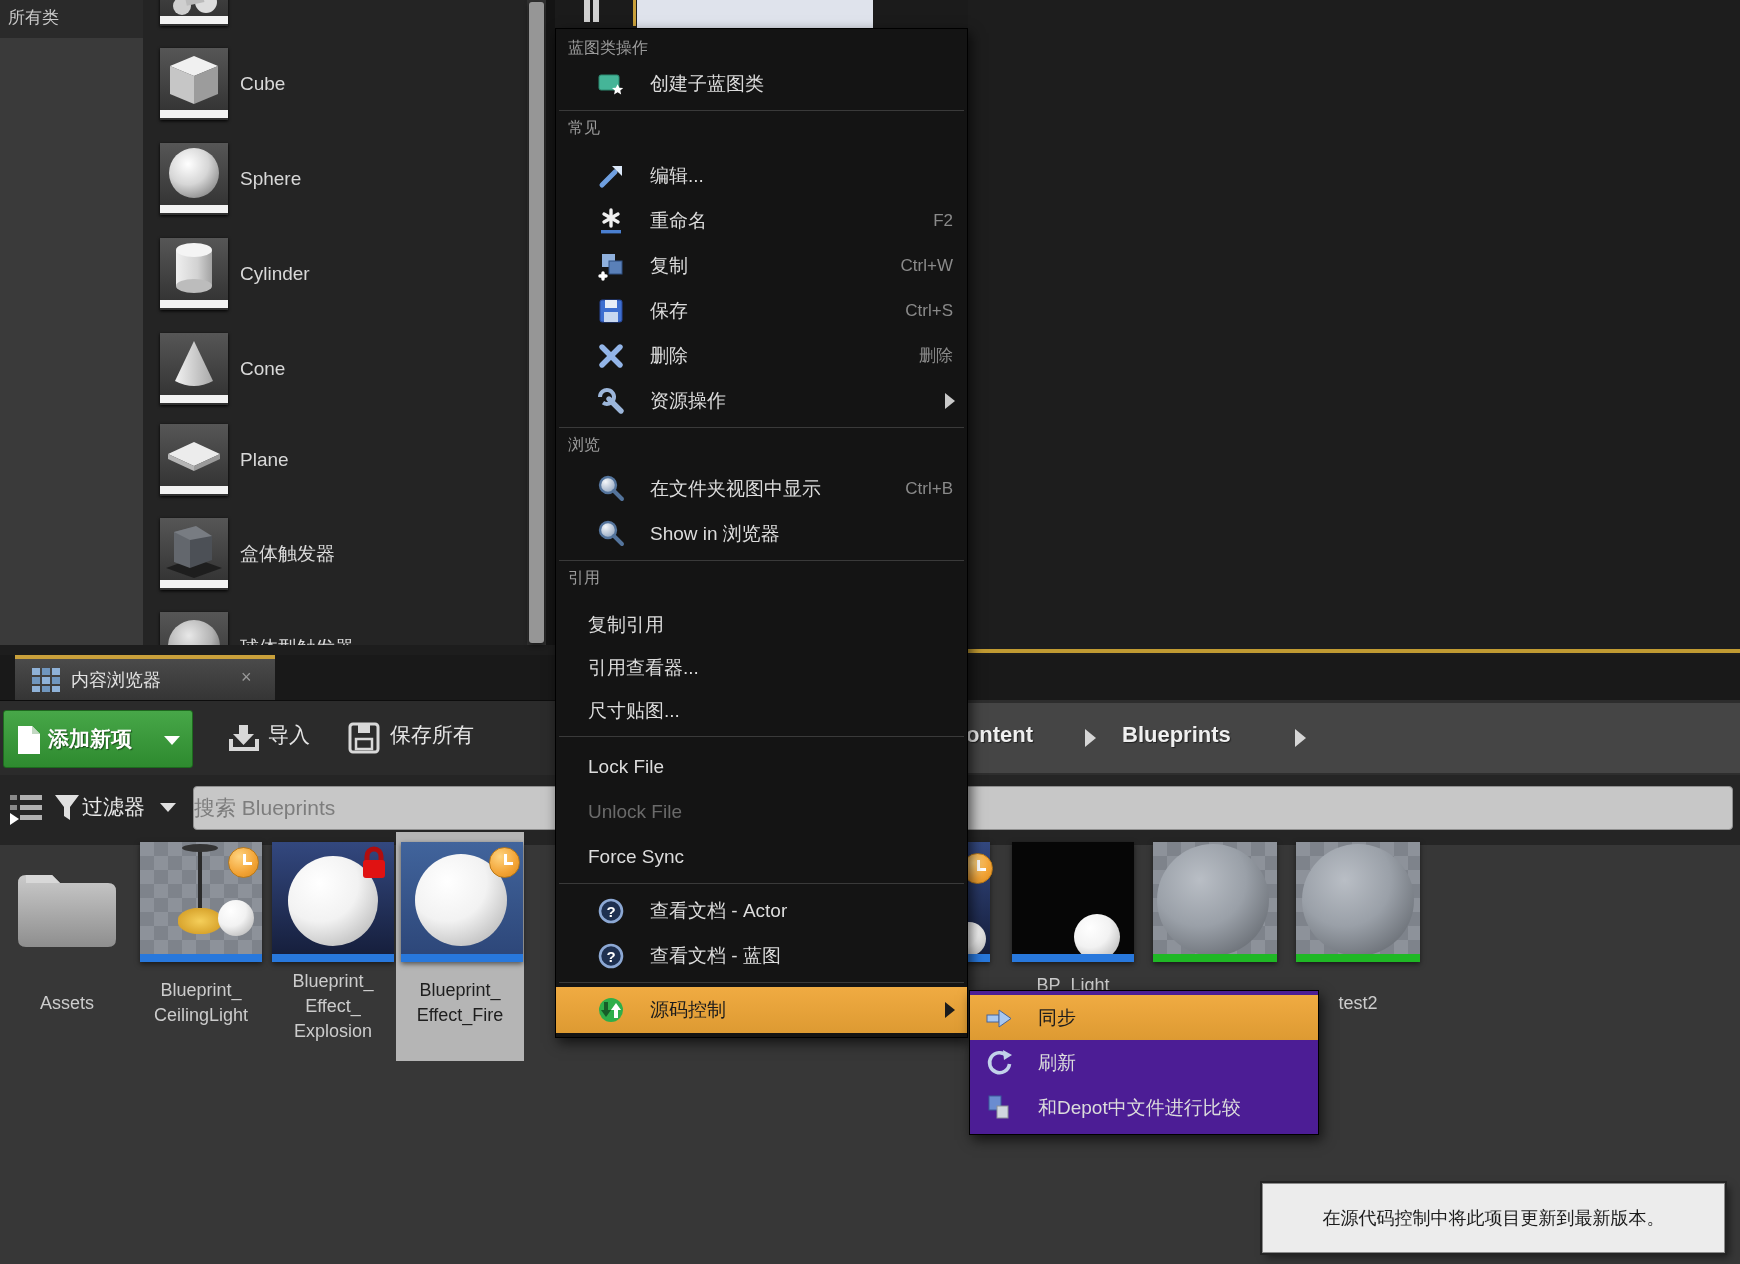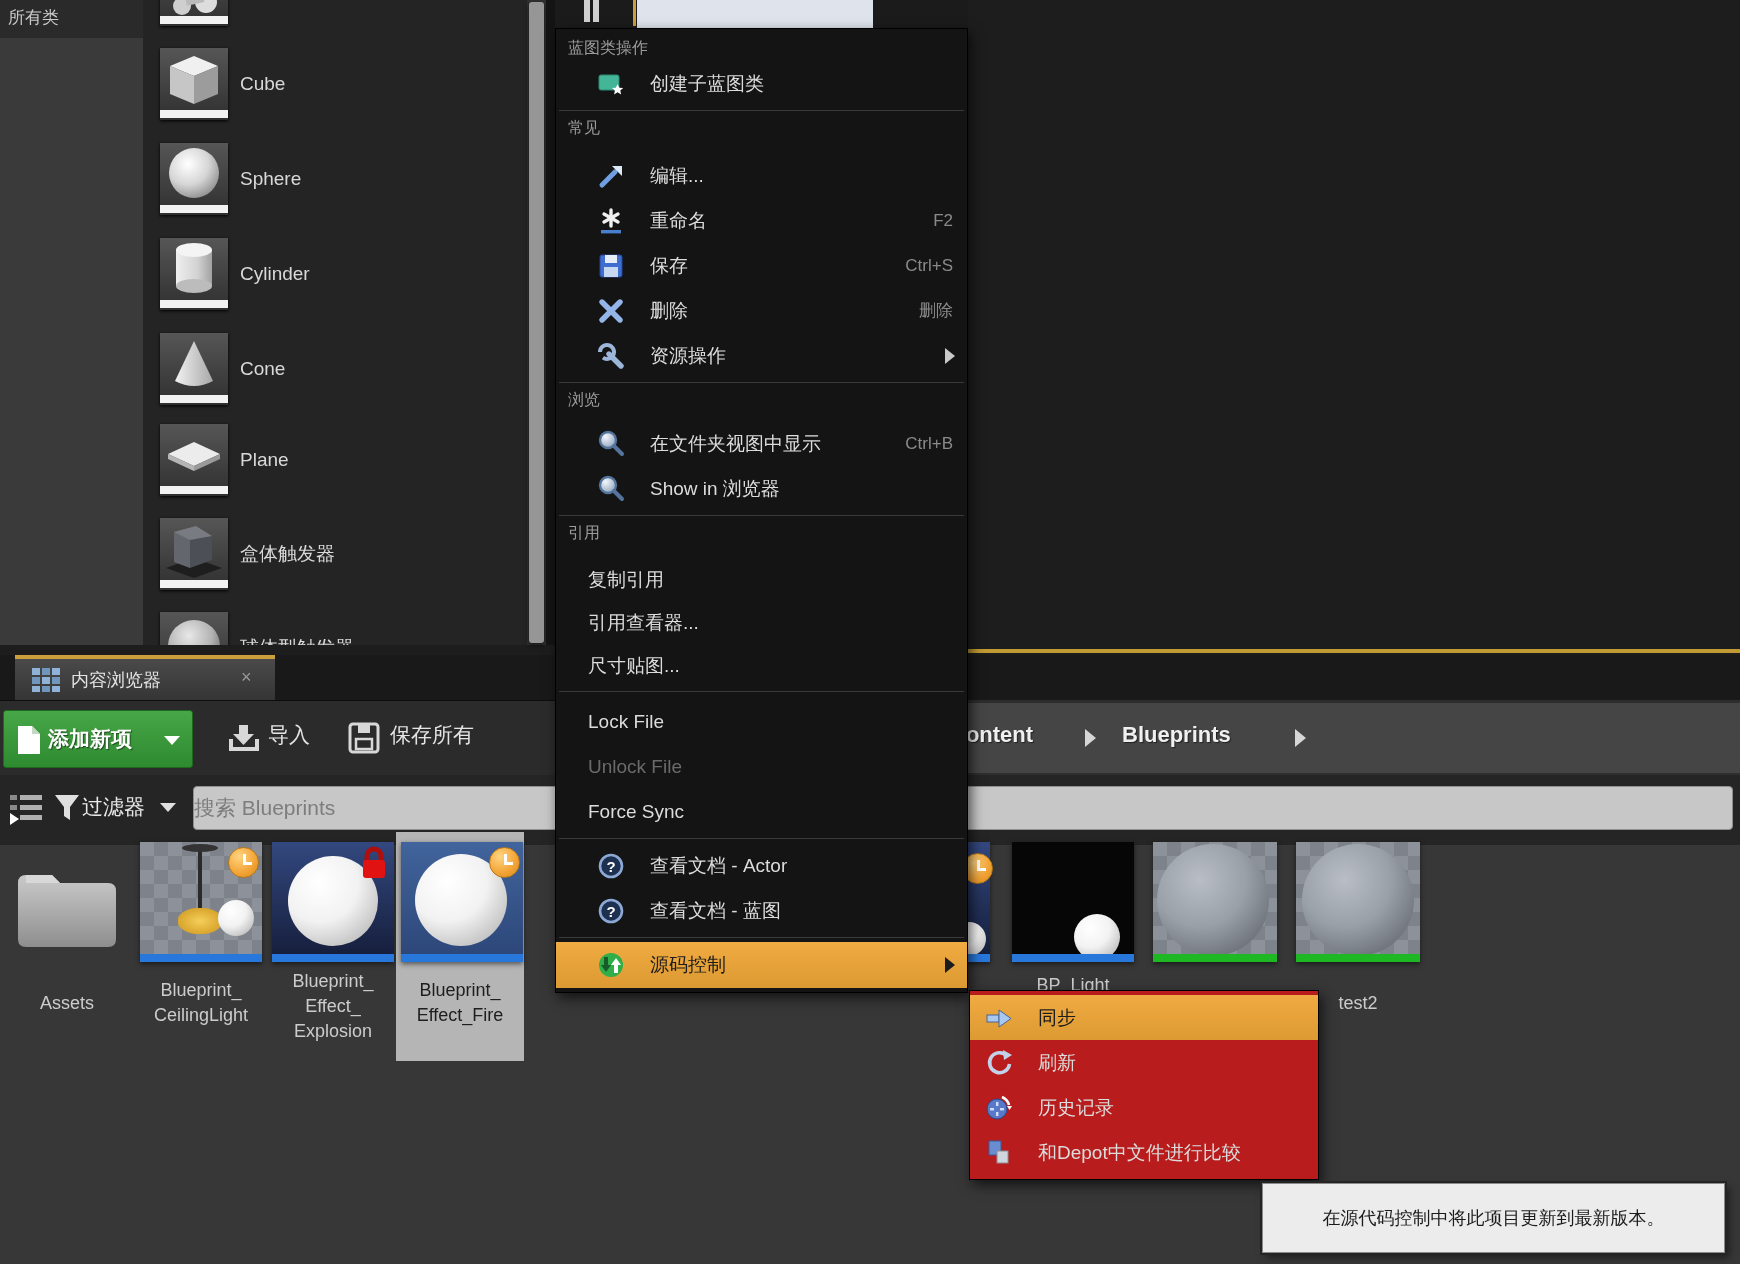--- a/index.html
+++ b/index.html
@@ -104,21 +104,21 @@
   .cm-label { margin-left:24px; color:#dcdcdc; font-size:19px; white-space:nowrap; }
   .cm-label.noicon { margin-left:32px; }
   .cm-label.disabled { color:#6a6a6a; }
   .cm-shortcut { margin-left:auto; padding-right:14px; color:#8a8a8a; font-size:17px; }
   .cm-subarrow { margin-left:auto; margin-right:12px; width:0; height:0;
     border-top:8px solid transparent; border-bottom:8px solid transparent; border-left:10px solid #c9c9c9; }
   .cm-row.hl { background:linear-gradient(#f0ab42,#dd9a32); }
   .cm-row.hl .cm-label { color:#1c1c1c; }
   .cm-row.hl .cm-subarrow { border-left-color:#1c1c1c; }
 
-  .submenu { position:absolute; left:969px; top:990px; width:350px; background:#b91c1c;
+  .submenu { position:absolute; left:969px; top:990px; width:350px; background:#4c1d95;
     border:1px solid #000; box-shadow:3px 5px 12px rgba(0,0,0,.65); z-index:55; padding:4px 0; }
   .submenu .cm-ic { margin-left:14px; }
 
   
   .tooltip { position:absolute; left:1262px; top:1183px; width:463px; height:70px; background:#ececec;
     border:1px solid #8a8a8a; outline:2px solid #242424; z-index:60; color:#1b1b1b; font-size:18px;
     text-align:center; line-height:68px; box-shadow:4px 4px 8px rgba(0,0,0,.5); }
 </style>
 </head>
 <body>
@@ -454,20 +454,32 @@
             <line x1="8" y1="8" x2="22" y2="16"></line>
             <line x1="22" y1="8" x2="8" y2="16"></line>
         </g>
         <rect x="5" y="24" width="20" height="3.4" fill="#4a7fd0"></rect>
       </svg>
       <span class="cm-label">重命名</span>
       <span class="cm-shortcut">F2</span>
     </div>
     <div class="cm-row">
       <svg class="cm-ic" viewBox="0 0 30 30">
+        <rect x="6" y="3" width="13" height="13" fill="#8fb0dc"></rect>
+        <rect x="13" y="10" width="13" height="13" fill="#5a80b8" stroke="#2e4f80"></rect>
+        <g stroke="#ffffff" stroke-width="3.4" stroke-linecap="round">
+            <line x1="7" y1="22" x2="7" y2="28"></line>
+            <line x1="4" y1="25" x2="10" y2="25"></line>
+          </g>
+      </svg>
+      <span class="cm-label">复制</span>
+      <span class="cm-shortcut">Ctrl+W</span>
+    </div>
+    <div class="cm-row">
+      <svg class="cm-ic" viewBox="0 0 30 30">
         <rect x="4" y="4" width="22" height="22" rx="2" fill="#3e6fd0" stroke="#26479a"></rect>
         <rect x="9" y="4" width="12" height="8" fill="#e8eef8"></rect>
         <rect x="8" y="16" width="14" height="10" fill="#c8d8f0"></rect>
       </svg>
       <span class="cm-label">保存</span>
       <span class="cm-shortcut">Ctrl+S</span>
     </div>
     <div class="cm-row">
       <svg class="cm-ic" viewBox="0 0 30 30">
         <g stroke="#93b5e8" stroke-width="5.4" stroke-linecap="round">
@@ -574,34 +586,20 @@
     </div>
     <div class="cm-row">
       <svg class="cm-ic" viewBox="0 0 30 30">
         <path d="M23 8 A10 10 0 1 0 25.5 16" stroke="#c2d2ea" stroke-width="3.6" fill="none"></path>
         <polygon points="19,2 28,7 20,12" fill="#c2d2ea"></polygon>
       </svg>
       <span class="cm-label">刷新</span>
     </div>
     <div class="cm-row">
       <svg class="cm-ic" viewBox="0 0 30 30">
-        <circle cx="13" cy="16" r="10" fill="#5878c8" stroke="#2a4888"></circle>
-        <g fill="#cfe0ff">
-            <rect x="12" y="9" width="2.4" height="4"></rect>
-            <rect x="12" y="19" width="2.4" height="4"></rect>
-            <rect x="6" y="15" width="4" height="2.4"></rect>
-            <rect x="16" y="15" width="4" height="2.4"></rect>
-          </g>
-        <path d="M18 4 A12 12 0 0 1 25 12" stroke="#ffffff" stroke-width="2.6" fill="none"></path>
-        <polygon points="23,13 28,13 25.5,17" fill="#ffffff"></polygon>
-      </svg>
-      <span class="cm-label">历史记录</span>
-    </div>
-    <div class="cm-row">
-      <svg class="cm-ic" viewBox="0 0 30 30">
         <rect x="5" y="3" width="12" height="14" fill="#6a8cd0" stroke="#3a5a9a"></rect>
         <rect x="13" y="13" width="11" height="12" fill="#d0d6de" stroke="#8a9098"></rect>
       </svg>
       <span class="cm-label">和Depot中文件进行比较</span>
     </div>
   </div>
 
   <div class="tooltip">在源代码控制中将此项目更新到最新版本。</div>
 
 </div>

